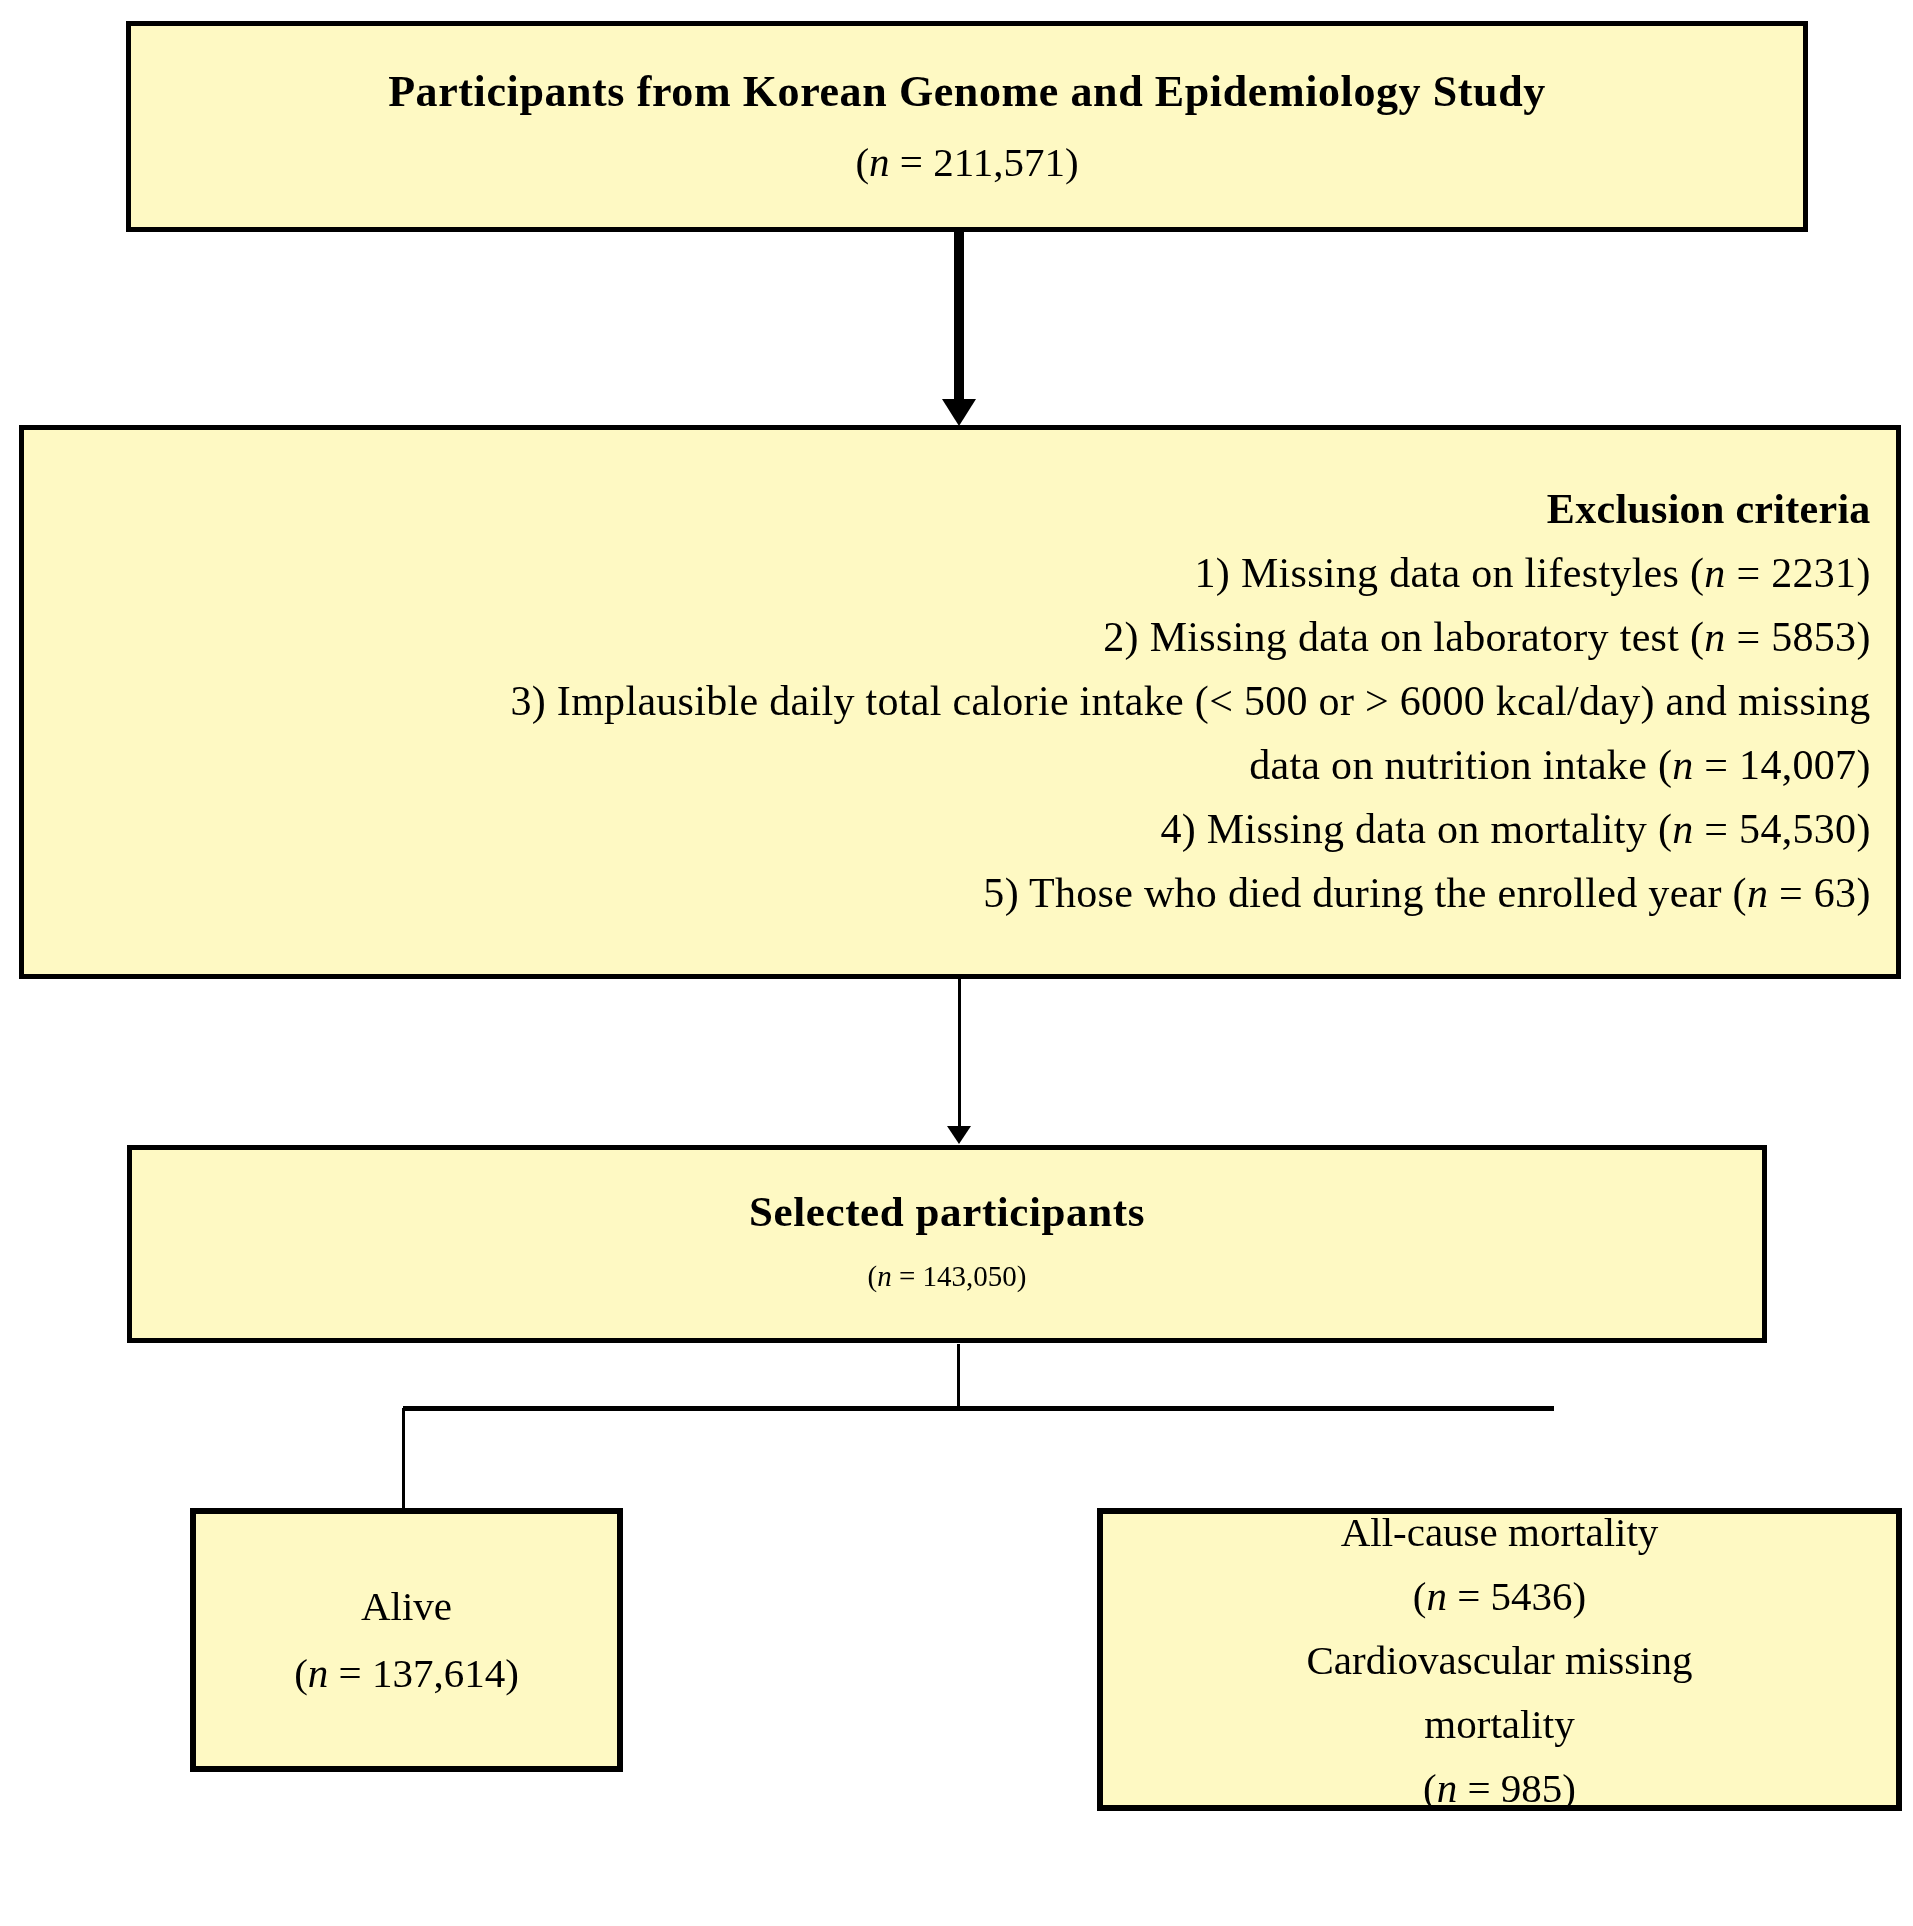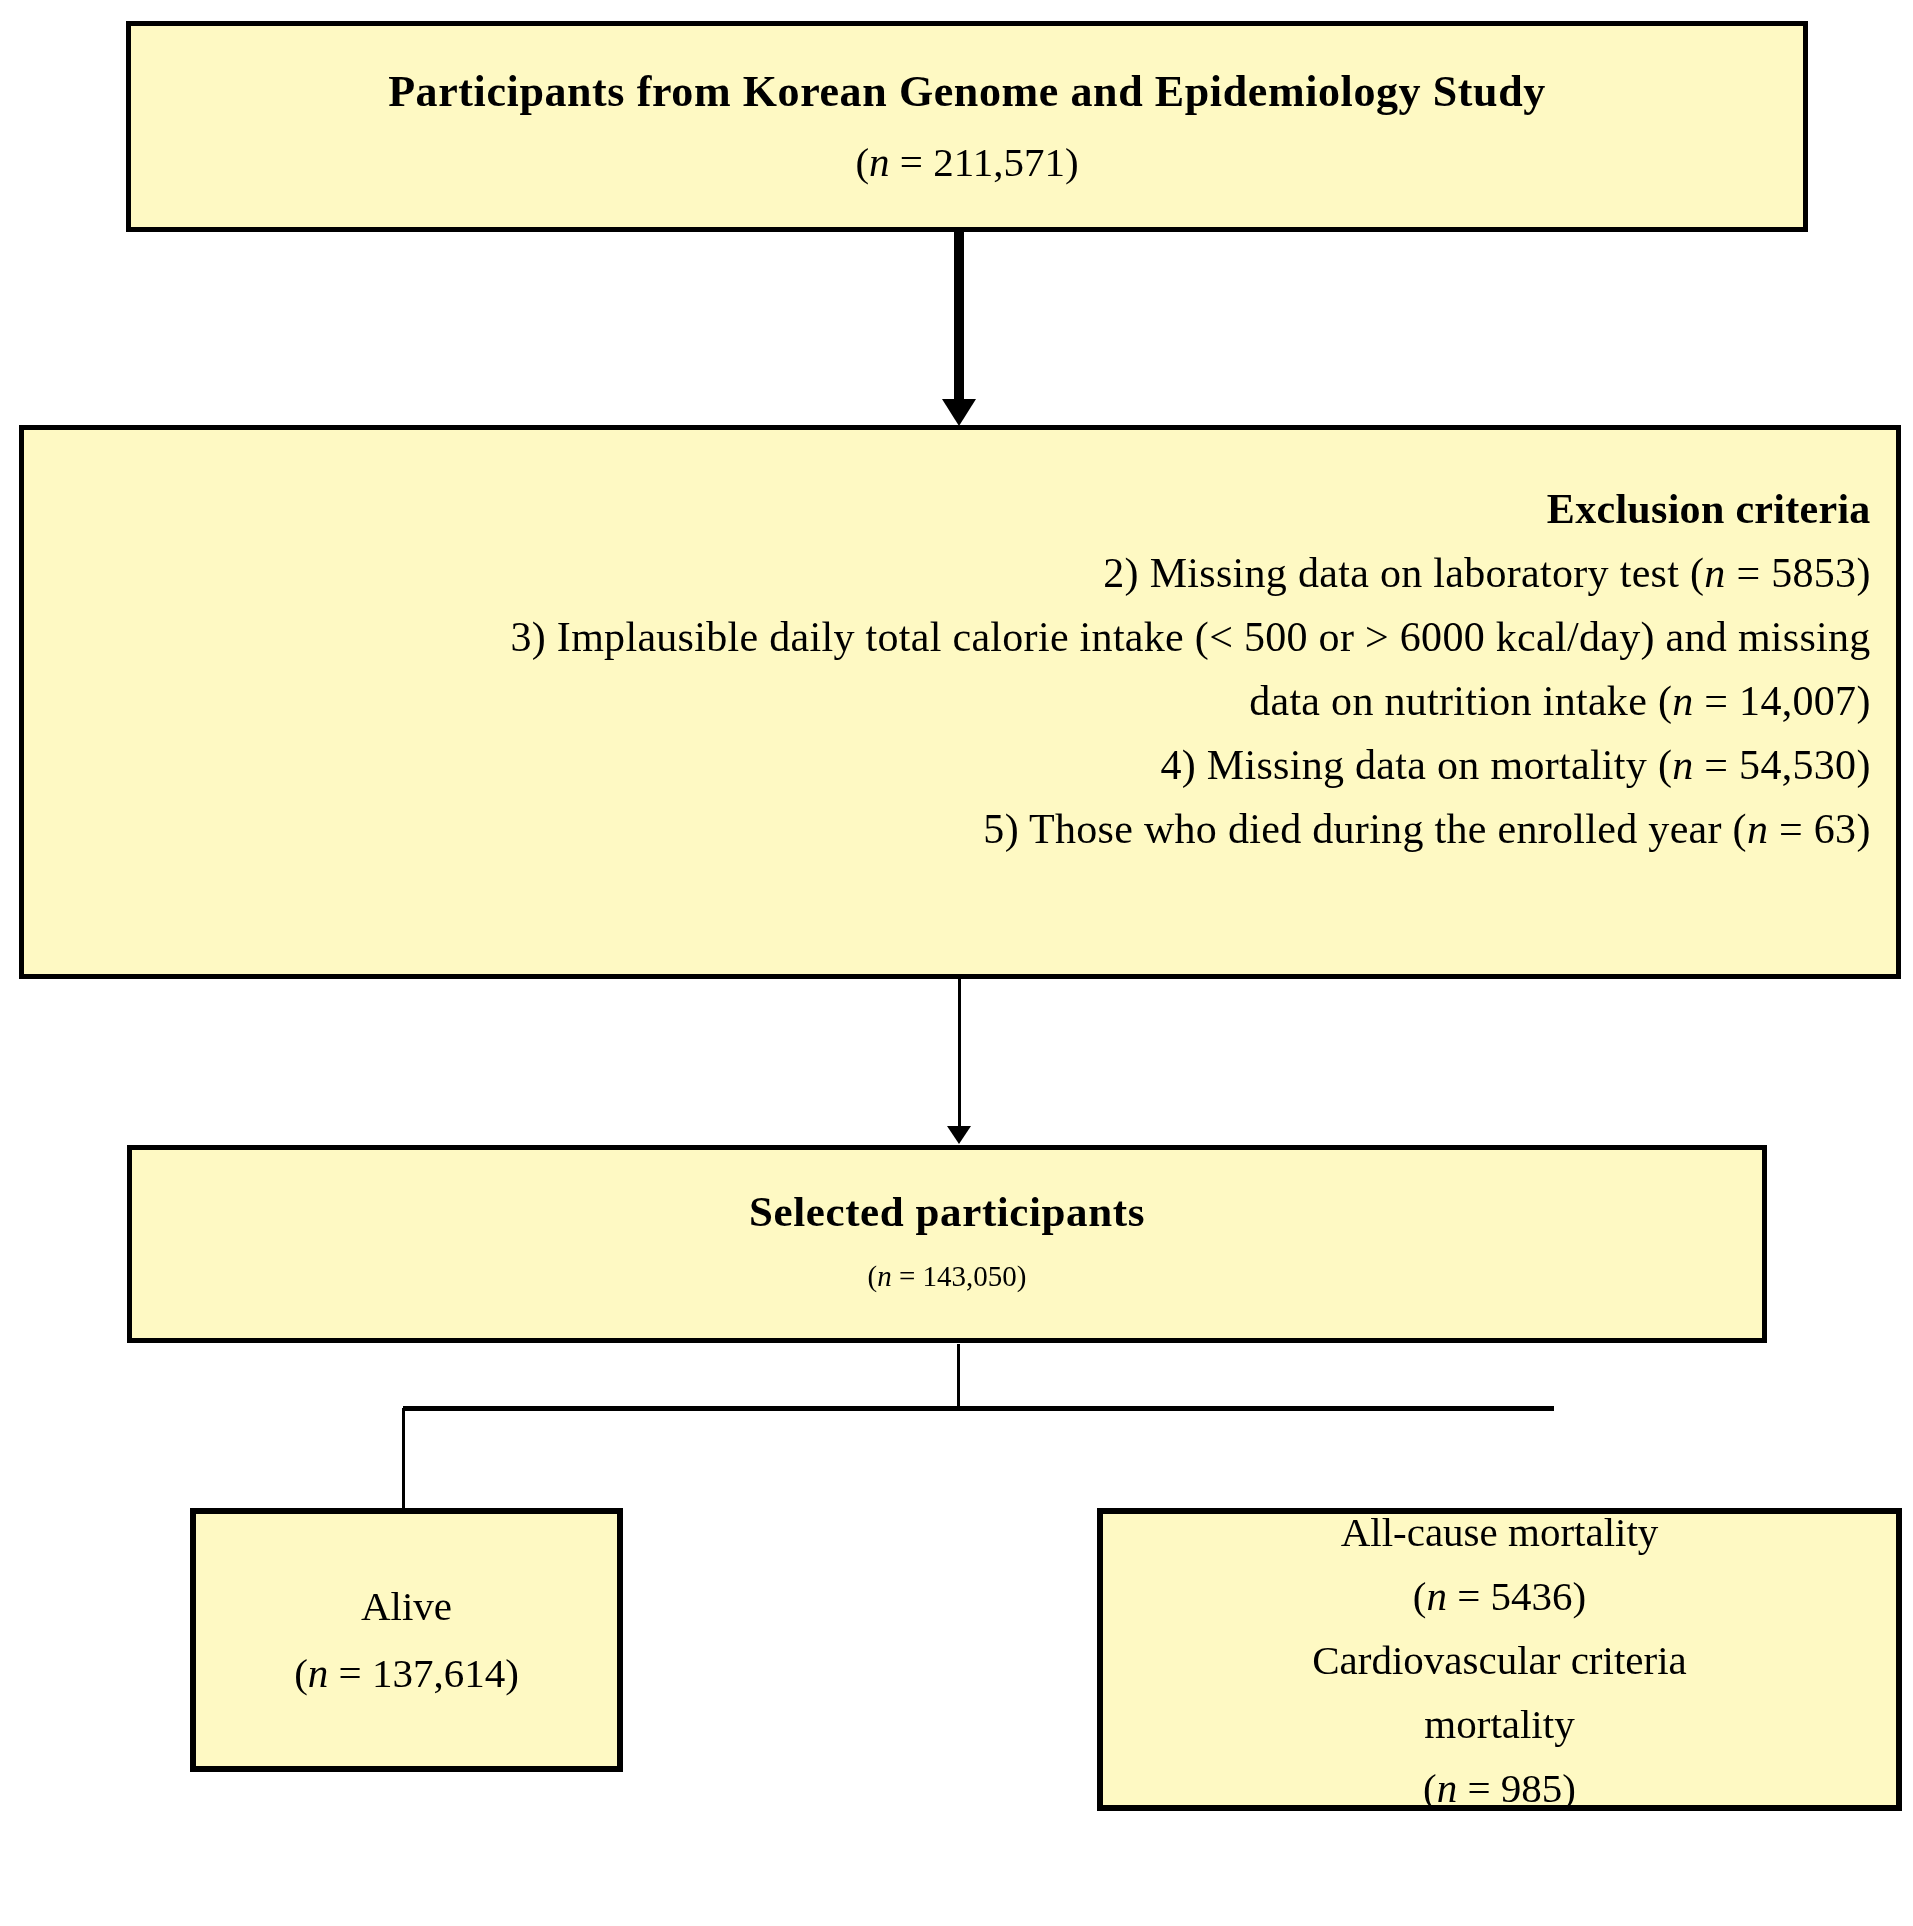--- a/index.html
+++ b/index.html
@@ -91,20 +91,21 @@
   <div class="box" id="top-box">
     <div class="line title">Participants from Korean Genome and Epidemiology Study</div>
     <div class="line nline">(<i>n</i> = 211,571)</div>
   </div>
 
   <div class="shaft" id="thick-arrow-shaft"></div>
   <div class="arrowhead" id="thick-arrow-head"></div>
 
   <div class="box" id="exclusion-box">
     <div class="line heading">Exclusion criteria</div>
+    <div class="line">1) Missing data on lifestyles (<i>n</i> = 2231)</div>
     <div class="line">2) Missing data on laboratory test (<i>n</i> = 5853)</div>
     <div class="line">3) Implausible daily total calorie intake (&lt; 500 or &gt; 6000 kcal/day) and missing</div>
     <div class="line">data on nutrition intake (<i>n</i> = 14,007)</div>
     <div class="line">4) Missing data on mortality (<i>n</i> = 54,530)</div>
     <div class="line">5) Those who died during the enrolled year (<i>n</i> = 63)</div>
   </div>
 
   <div class="shaft" id="thin-arrow-shaft"></div>
   <div class="arrowhead" id="thin-arrow-head"></div>
 
@@ -118,19 +119,19 @@
   <div class="vline" id="split-drop-left"></div>
 
   <div class="box" id="alive-box">
     <div class="line">Alive</div>
     <div class="line">(<i>n</i> = 137,614)</div>
   </div>
 
   <div class="box" id="mortality-box">
     <div class="line">All-cause mortality</div>
     <div class="line">(<i>n</i> = 5436)</div>
-    <div class="line">Cardiovascular criteria</div>
+    <div class="line">Cardiovascular missing</div>
     <div class="line">mortality</div>
     <div class="line">(<i>n</i> = 985)</div>
   </div>
 
 </div>
 
 
 </body></html>

